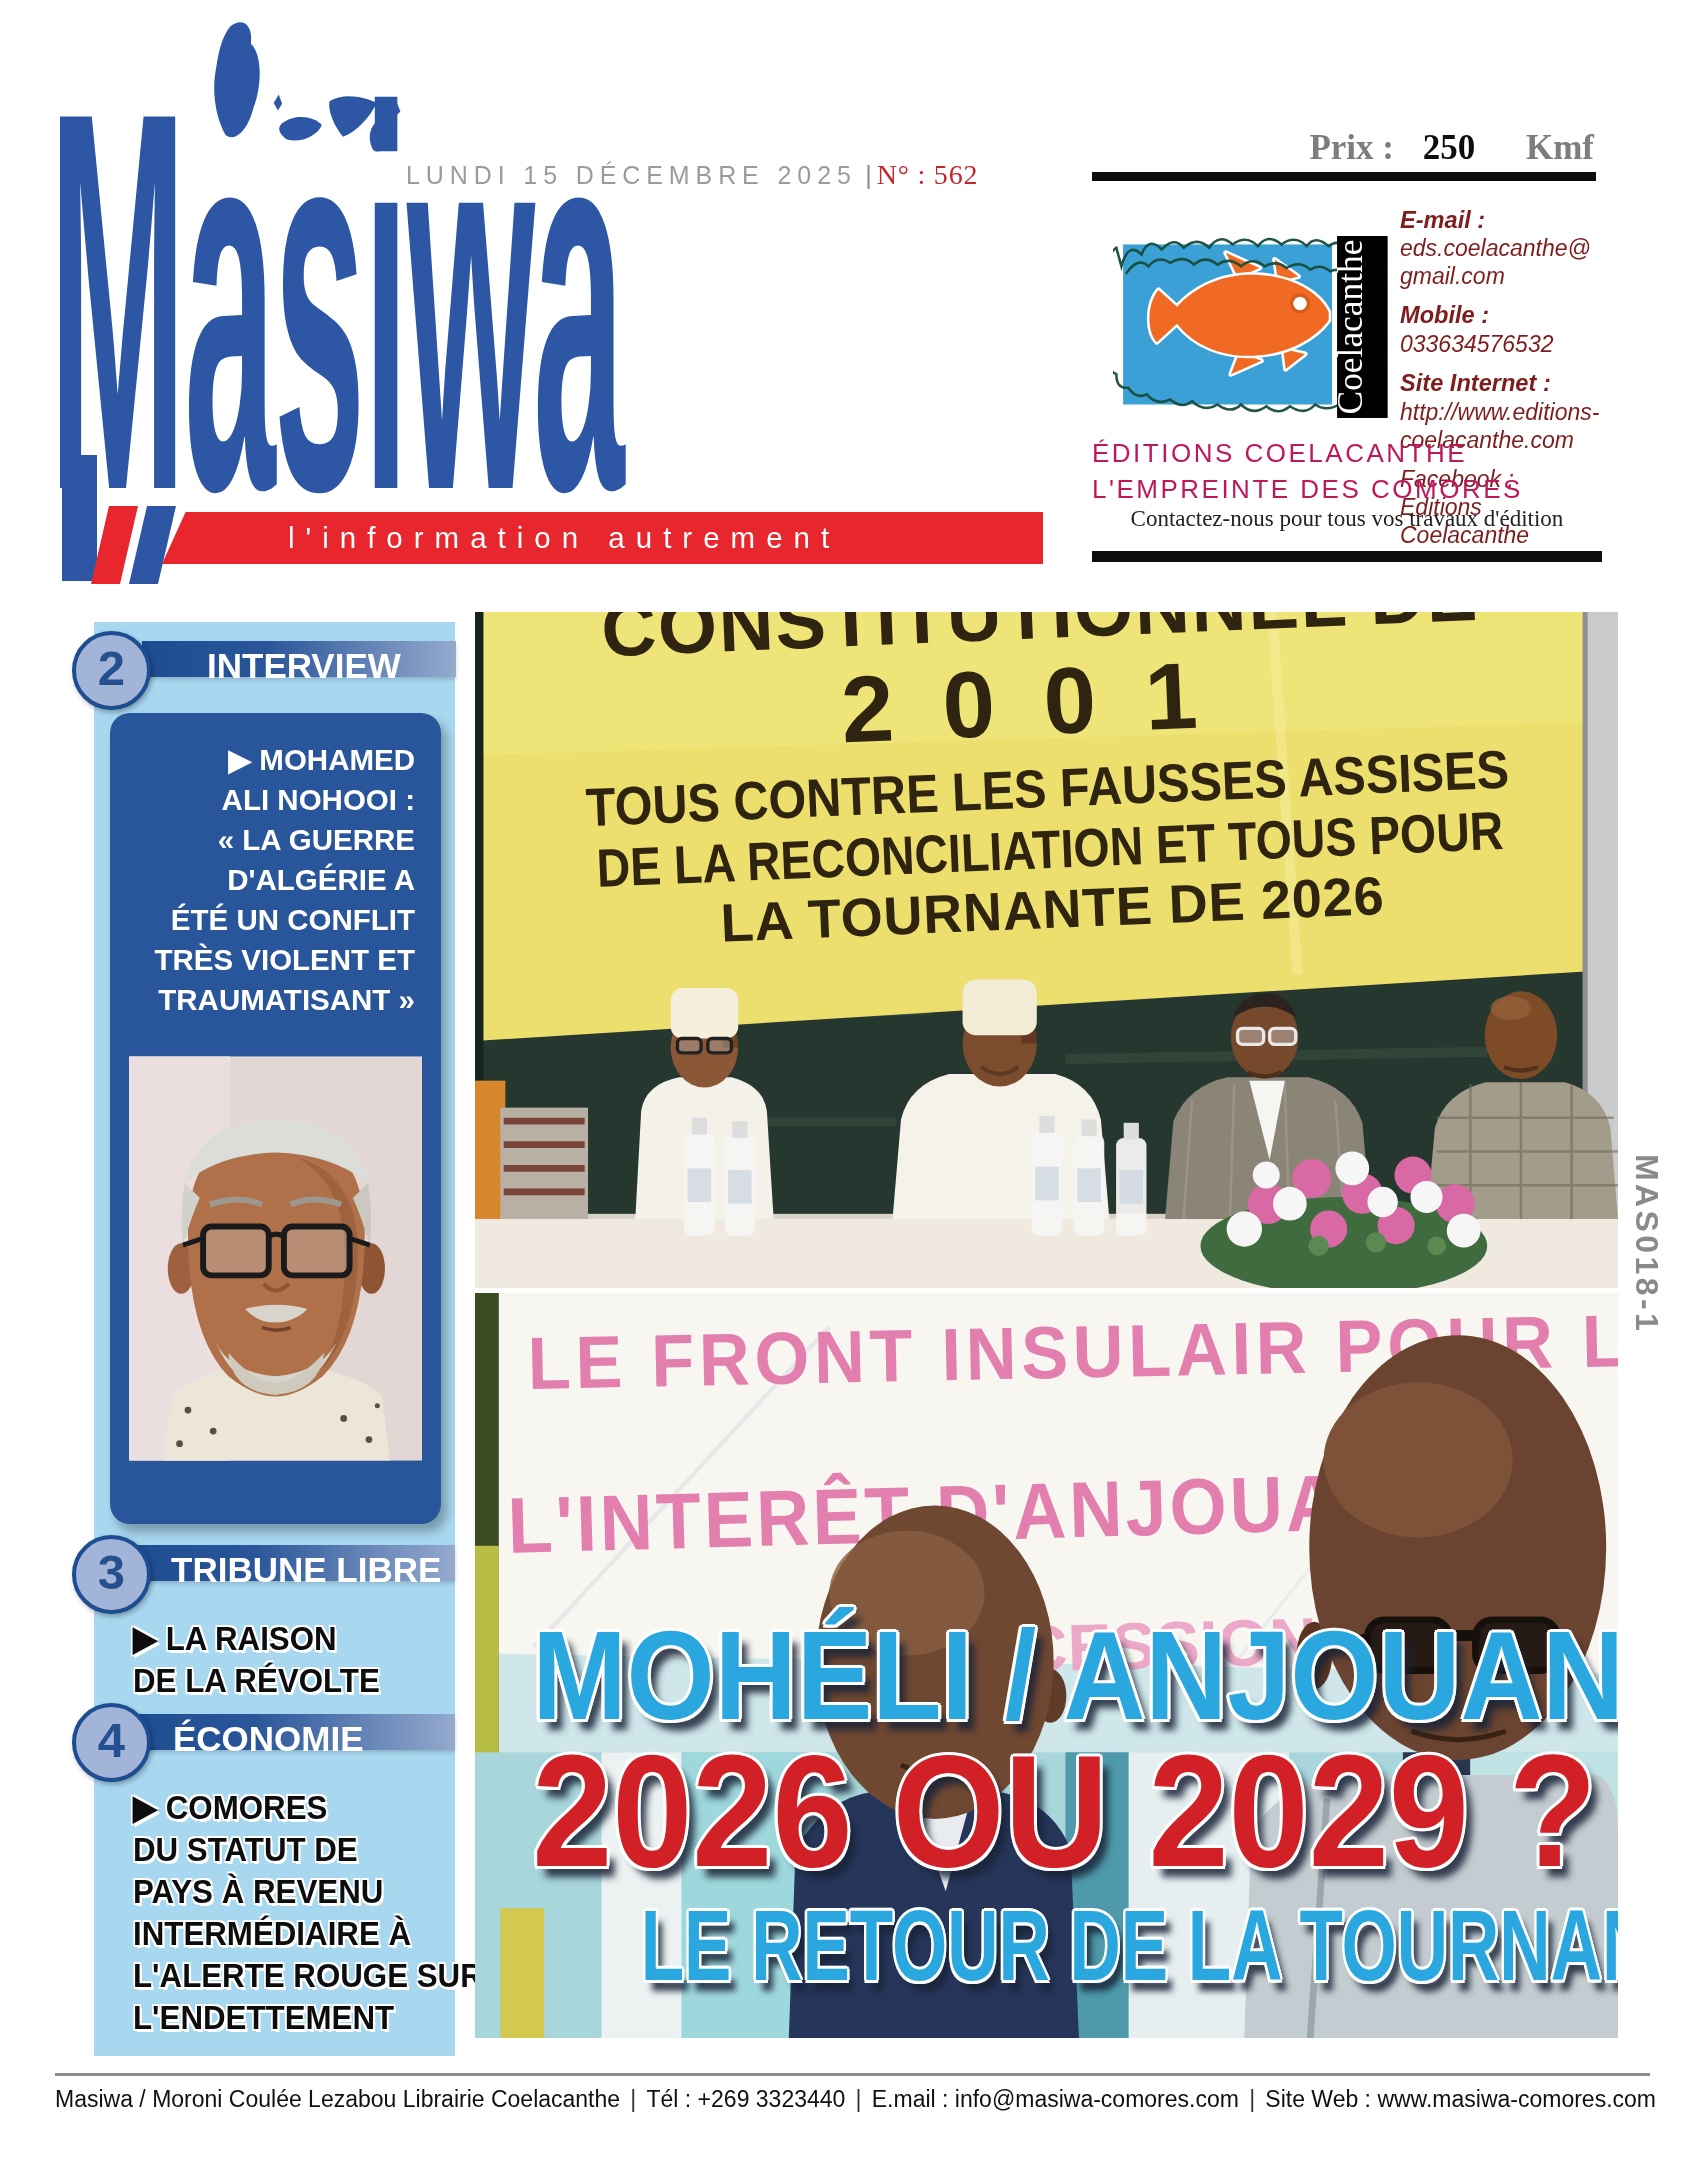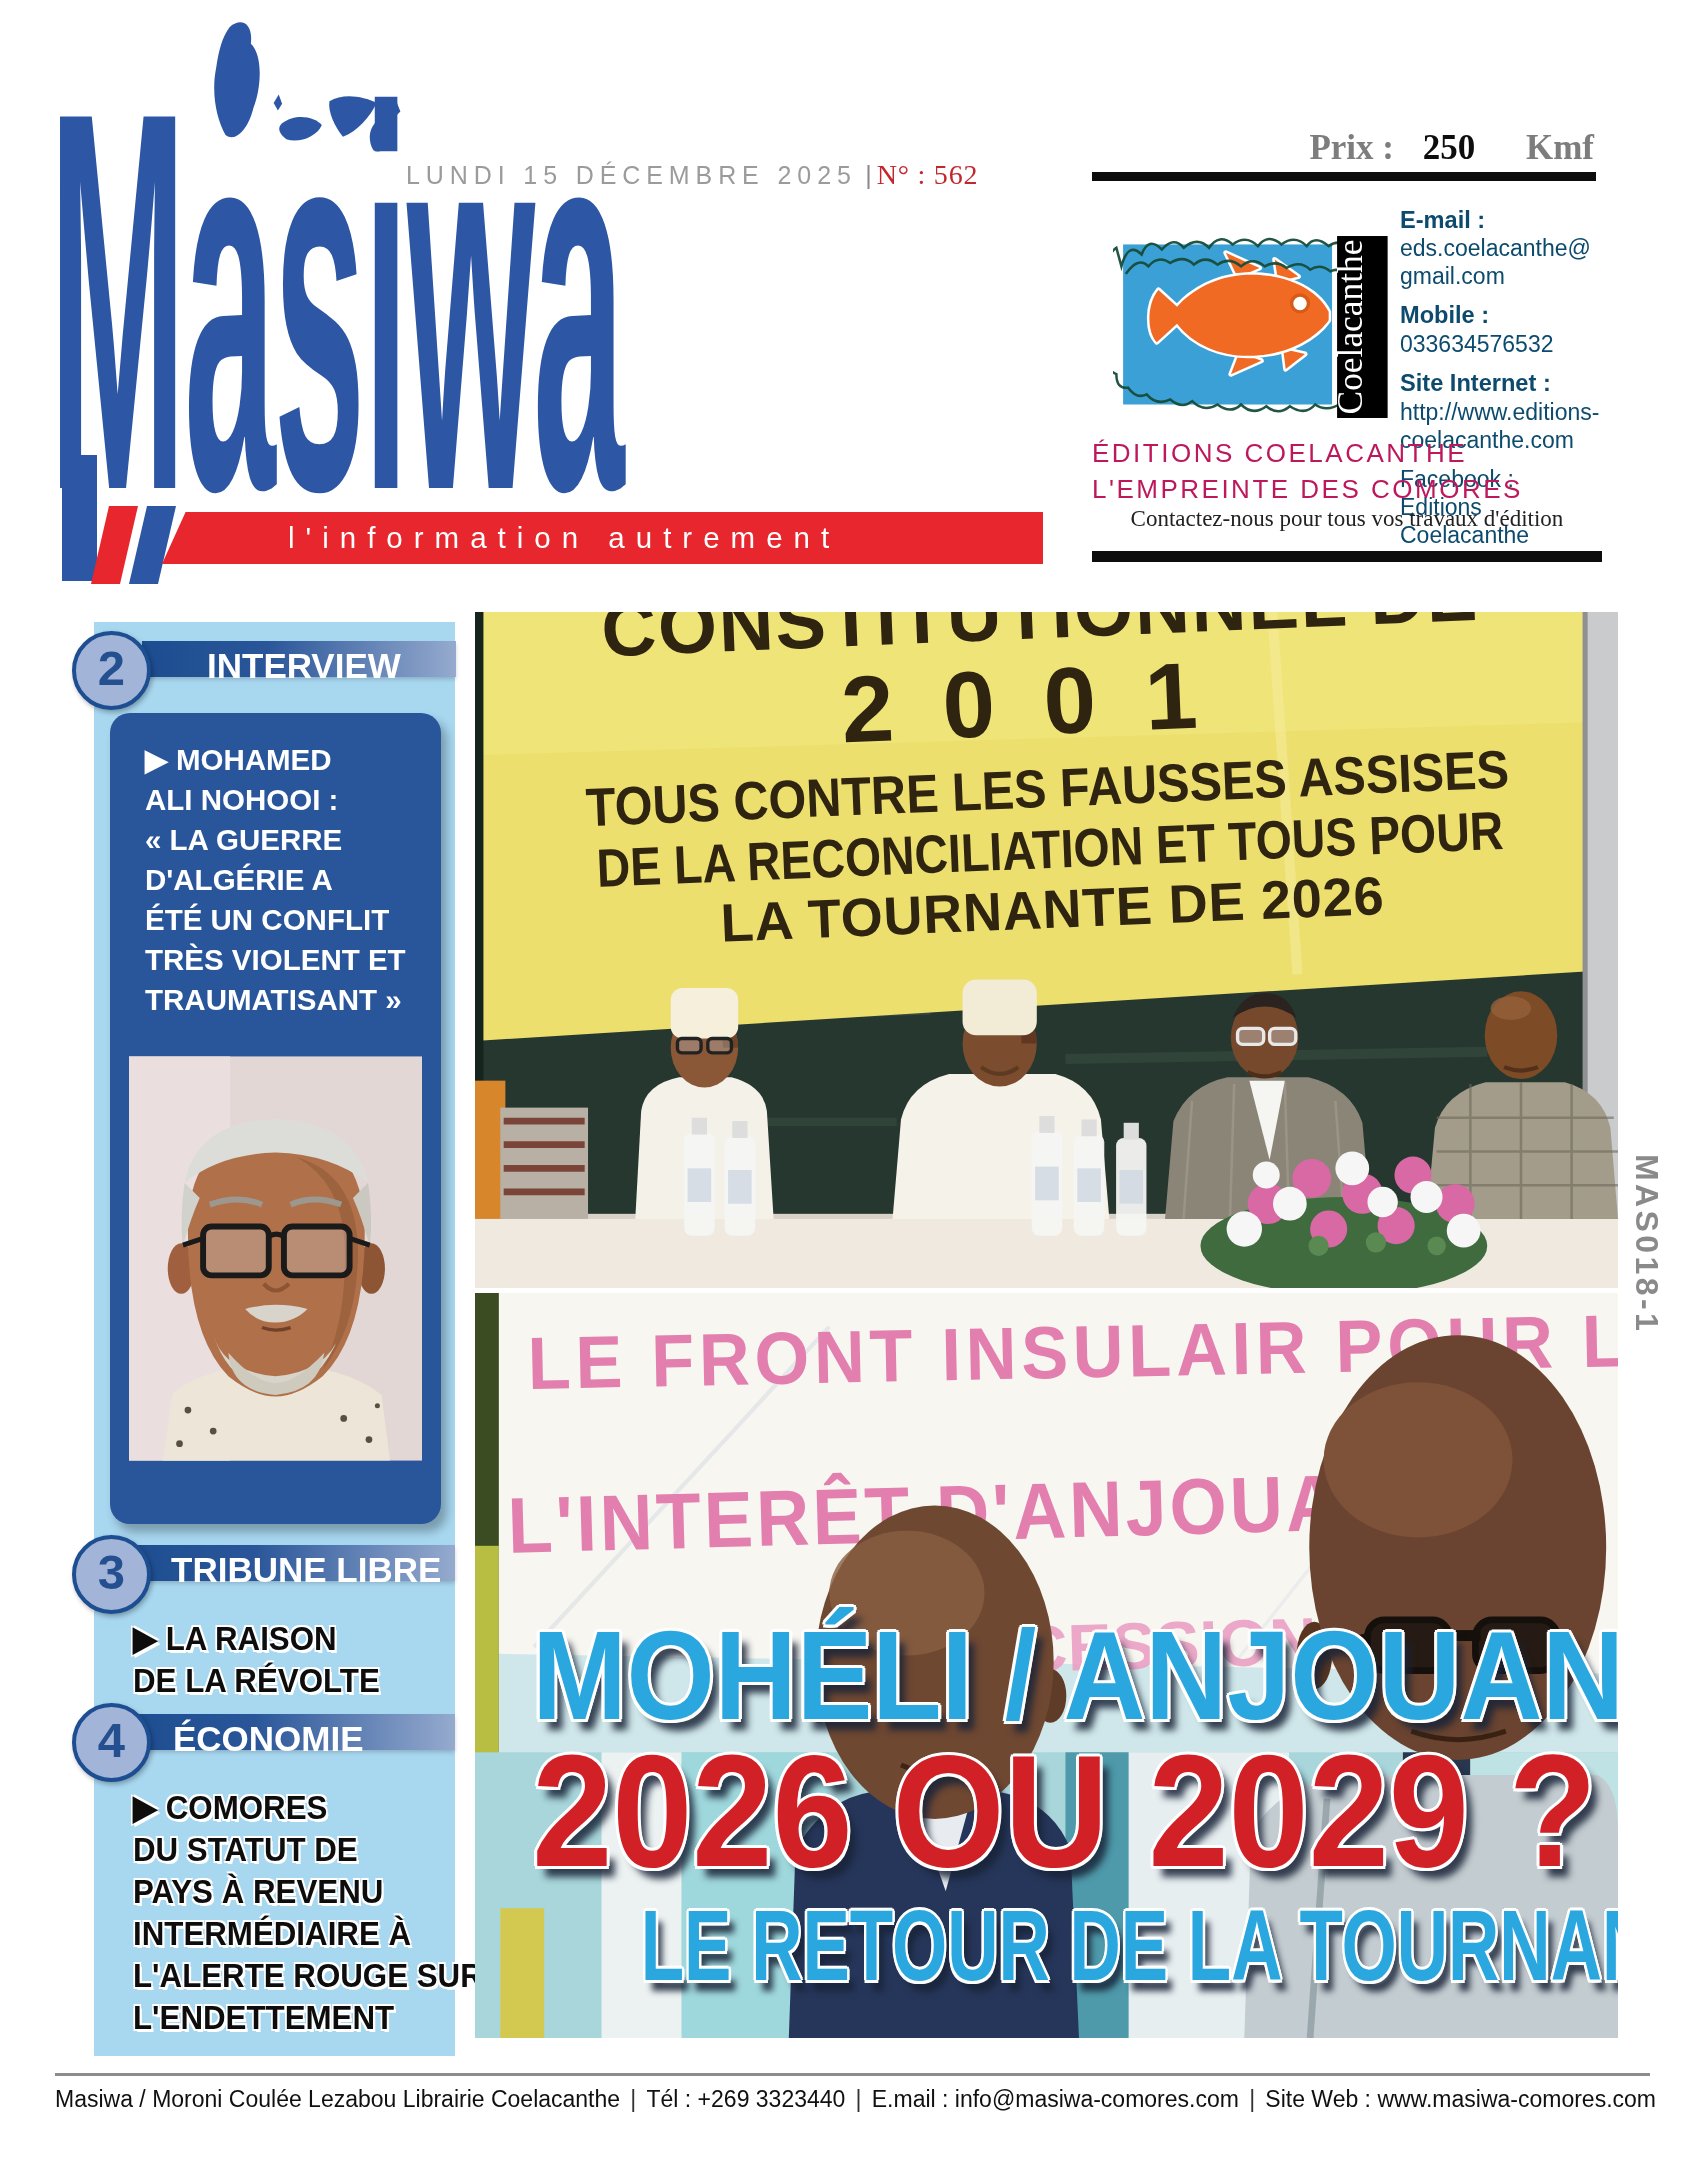--- a/index.html
+++ b/index.html
@@ -22,38 +22,38 @@
   
   .stripe{top:506px;width:29px;height:78px;transform:skewX(-13deg);}
   .tagbanner{left:162px;top:512px;width:881px;height:52px;background:#e8262d;
              clip-path:polygon(23.6px 0,100% 0,100% 100%,0 100%);}
   .tagbanner span{display:block;line-height:52px;padding-left:126px;color:#fff;font-size:29.5px;
                   letter-spacing:11px;white-space:nowrap;}
 
   
   .adbox{left:1092px;top:192px;width:510px;height:358px;}
   .fishwrap{position:absolute;left:21px;top:37px;width:278px;height:196px;}
-  .contact{position:absolute;left:308px;top:13.5px;width:201px;font-size:23px;line-height:1.22;color:#0c4a6e;}
+  .contact{position:absolute;left:308px;top:13.5px;width:201px;font-size:23px;line-height:1.22;color:#7f1d1d;font-style:italic;}
   .contact .lb{font-weight:bold;font-size:23.6px;margin-top:11px;}
   .contact .lb:first-child{margin-top:0;}
   .edl{position:absolute;left:0px;width:310px;text-align:center;font-family:Liberation Sans, sans-serif;
        color:#be185d;font-size:26px;letter-spacing:2.5px;white-space:nowrap;}
   .contactline{position:absolute;left:8.4px;right:8.4px;top:314px;text-align:center;
                font-family:"Liberation Serif",serif;font-size:23px;color:#222;}
 
   
   .sidecol{left:94px;top:622px;width:361px;height:1434px;background:#a8d7f0;}
   .secbar{height:36px;background:linear-gradient(90deg,#1c4d90 0%,#2a5699 40%,#95aace 100%);
           color:#fff;font-weight:bold;font-size:35px;line-height:49px;white-space:nowrap;
           box-shadow:0 3.4px 4.2px rgba(0,0,0,.18);}
   .numcirc{width:71px;height:71px;border-radius:50%;background:#a3b4d9;border:4.2px solid #1d4e91;
            color:#25508f;font-weight:bold;font-size:49px;text-align:center;line-height:67px;
            box-shadow:1.7px 2.5px 5px rgba(0,0,0,.3);z-index:3;}
   .card{left:110px;top:713px;width:331px;height:811px;background:#29569b;border-radius:20px;
-        box-shadow:5.9px 7.6px 10px rgba(0,0,0,.28);}
+        box-shadow:5.9px 7.6px 10px rgba(0,0,0,.28);text-align:right;}
   .cardtxt{position:absolute;left:35px;top:27px;width:270px;color:#fff;font-weight:bold;
            font-size:29.5px;line-height:40px;white-space:nowrap;}
   .blk{font-weight:bold;font-size:34px;line-height:42px;color:#0d0d0d;white-space:nowrap;
        transform:scaleX(.92);transform-origin:left top;
        text-shadow:-1.7px -1.7px 0 #fff,1.7px -1.7px 0 #fff,-1.7px 1.7px 0 #fff,1.7px 1.7px 0 #fff,2.5px 2.5px 0 #fff;}
 
   
   .photo{overflow:hidden;}
   .ph1{left:475px;top:612px;width:1143px;height:676px;background:#263730;}
   .ph2{left:475px;top:1293px;width:1143px;height:745px;background:#cfe7ea;}

